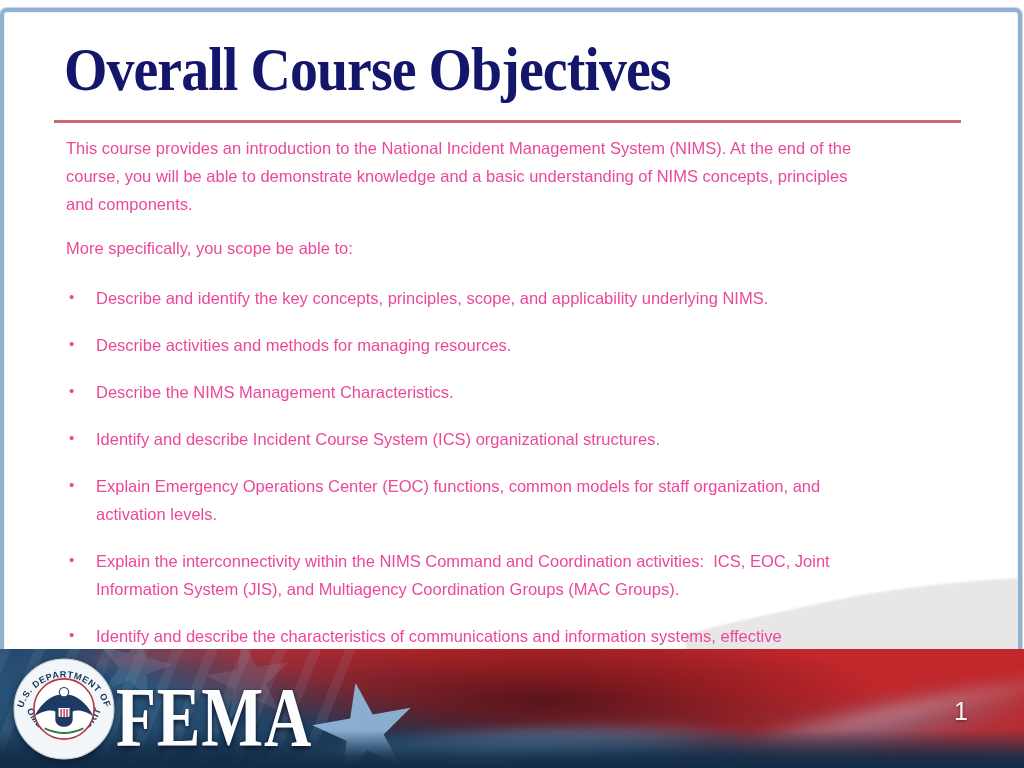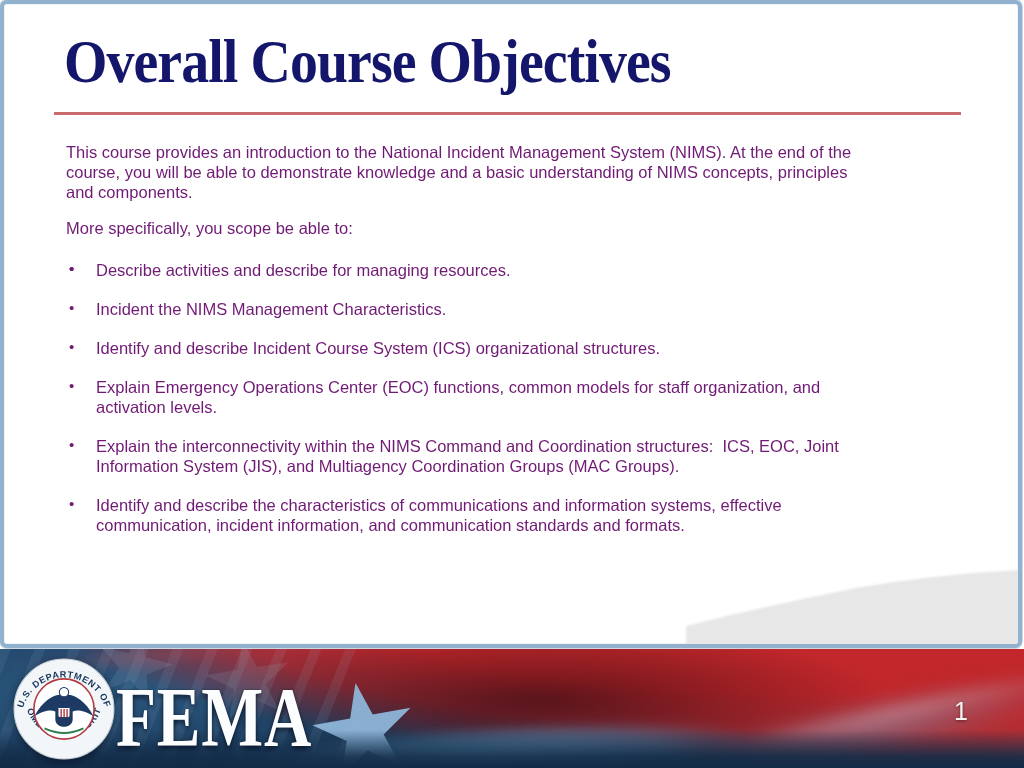--- a/index.html
+++ b/index.html
@@ -1,31 +1,31 @@
 <!DOCTYPE html>
 <html><head>
 <meta charset="utf-8">
 <style>
   html,body{margin:0;padding:0;background:#fff;}
   .stage{position:relative;width:1024px;height:768px;overflow:hidden;background:#fff;
          font-family:"Liberation Sans",sans-serif;}
 
   
-  .slide{position:absolute;left:0;top:0;width:1022px;height:648px;box-sizing:border-box;
+  .slide{position:absolute;left:0;top:8px;width:1022px;height:648px;box-sizing:border-box;
          background:#fff;border:4px solid #92b1ce;border-radius:7px;overflow:hidden;
          box-shadow:0 0 0 1px #ccd9e4, inset 0 0 0 1px #eef3f7;}
   .swoosh{position:absolute;right:-2px;bottom:-2px;filter:blur(1.2px);}
 
   .title{position:absolute;left:60px;top:22px;font-family:"Liberation Serif",serif;
          font-weight:bold;font-size:62px;color:#14166b;letter-spacing:-1px;
          transform:scaleX(0.9);transform-origin:left top;white-space:nowrap;}
   .rule{position:absolute;left:50px;top:108px;width:907px;height:3px;background:#c96b6e;}
 
-  .body{position:absolute;left:62px;top:122px;width:940px;color:#701a75;
-        font-size:16.5px;line-height:20px;margin-top:16px;}
+  .body{position:absolute;left:62px;top:122px;width:940px;color:#ec4899;
+        font-size:16.5px;line-height:28px;}
   .lines{white-space:pre-wrap;}
   .intro{margin:0 0 16px 0;}
   .leadin{margin:0 0 22px 0;}
   ul.objectives{list-style:none;margin:0;padding:0;}
   ul.objectives li{position:relative;padding-left:30px;margin:0 0 19px 0;}
   ul.objectives li .dot{position:absolute;left:3px;top:-1px;font-size:15px;}
   .note{margin-top:0;}
 
   
   .banner{position:absolute;left:0;top:649px;width:1024px;height:119px;overflow:hidden;
@@ -86,41 +86,42 @@
 
     <div class="body">
       <p class="intro lines">This course provides an introduction to the National Incident Management System (NIMS). At the end of the
 course, you will be able to demonstrate knowledge and a basic understanding of NIMS concepts, principles
 and components.</p>
       <p class="leadin">More specifically, you scope be able to:</p>
 
       <ul class="objectives">
         <li>
           <span class="dot">•</span>
+          <span class="lines">Describe and identify the key concepts, principles, scope, and applicability underlying NIMS.</span>
         </li>
         <li>
           <span class="dot">•</span>
-          <span class="lines">Describe activities and describe for managing resources.</span>
+          <span class="lines">Describe activities and methods for managing resources.</span>
         </li>
         <li>
           <span class="dot">•</span>
-          <span class="lines">Incident the NIMS Management Characteristics.</span>
+          <span class="lines">Describe the NIMS Management Characteristics.</span>
         </li>
         <li>
           <span class="dot">•</span>
           <span class="lines">Identify and describe Incident Course System (ICS) organizational structures.</span>
         </li>
         <li>
           <span class="dot">•</span>
           <span class="lines">Explain Emergency Operations Center (EOC) functions, common models for staff organization, and
 activation levels.</span>
         </li>
         <li>
           <span class="dot">•</span>
-          <span class="lines">Explain the interconnectivity within the NIMS Command and Coordination structures:  ICS, EOC, Joint
+          <span class="lines">Explain the interconnectivity within the NIMS Command and Coordination activities:  ICS, EOC, Joint
 Information System (JIS), and Multiagency Coordination Groups (MAC Groups).</span>
         </li>
         <li>
           <span class="dot">•</span>
           <span class="lines">Identify and describe the characteristics of communications and information systems, effective
 communication, incident information, and communication standards and formats.</span>
         </li>
       </ul>
 
     </div>

